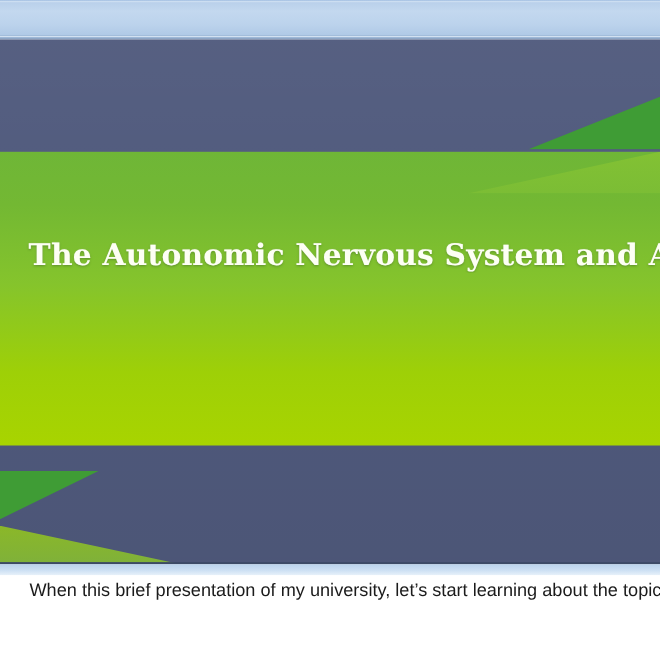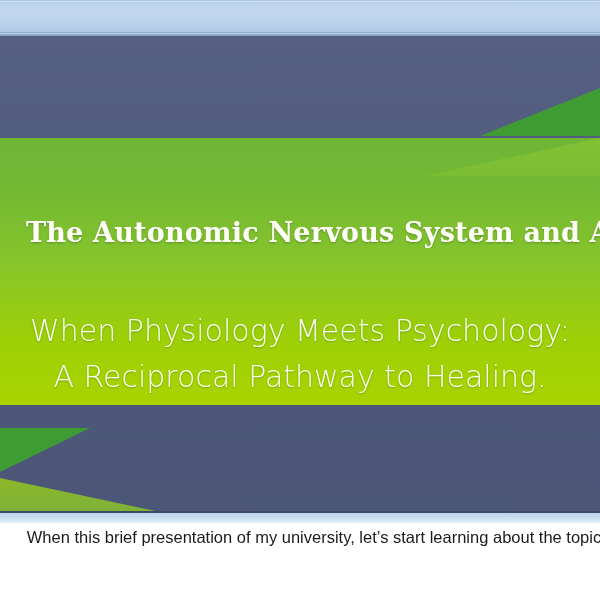--- a/index.html
+++ b/index.html
@@ -230,24 +230,20 @@
     <div class="tri-bottom-left"></div>
 
     <div class="green-band"></div>
     <div class="wedge-top-right"></div>
     <div class="wedge-bottom-left"></div>
 
     <div class="title-line">
       <span>The Autonomic Nervous System and Anxiety</span>
     </div>
 
-    <div class="subtitle">
-      <span class="sub-l1">When Physiology Meets Psychology:</span>
-      <span class="sub-l2">A Reciprocal Pathway to Healing.</span>
-    </div>
   </div>
 
   <div class="chrome-bottom-rule"></div>
   <div class="caption-bar"></div>
 
   <div class="caption-area">
   </div>
   <div class="caption-text">
     <span>When this brief presentation of my university, let’s start learning about the topic</span>
   </div>

